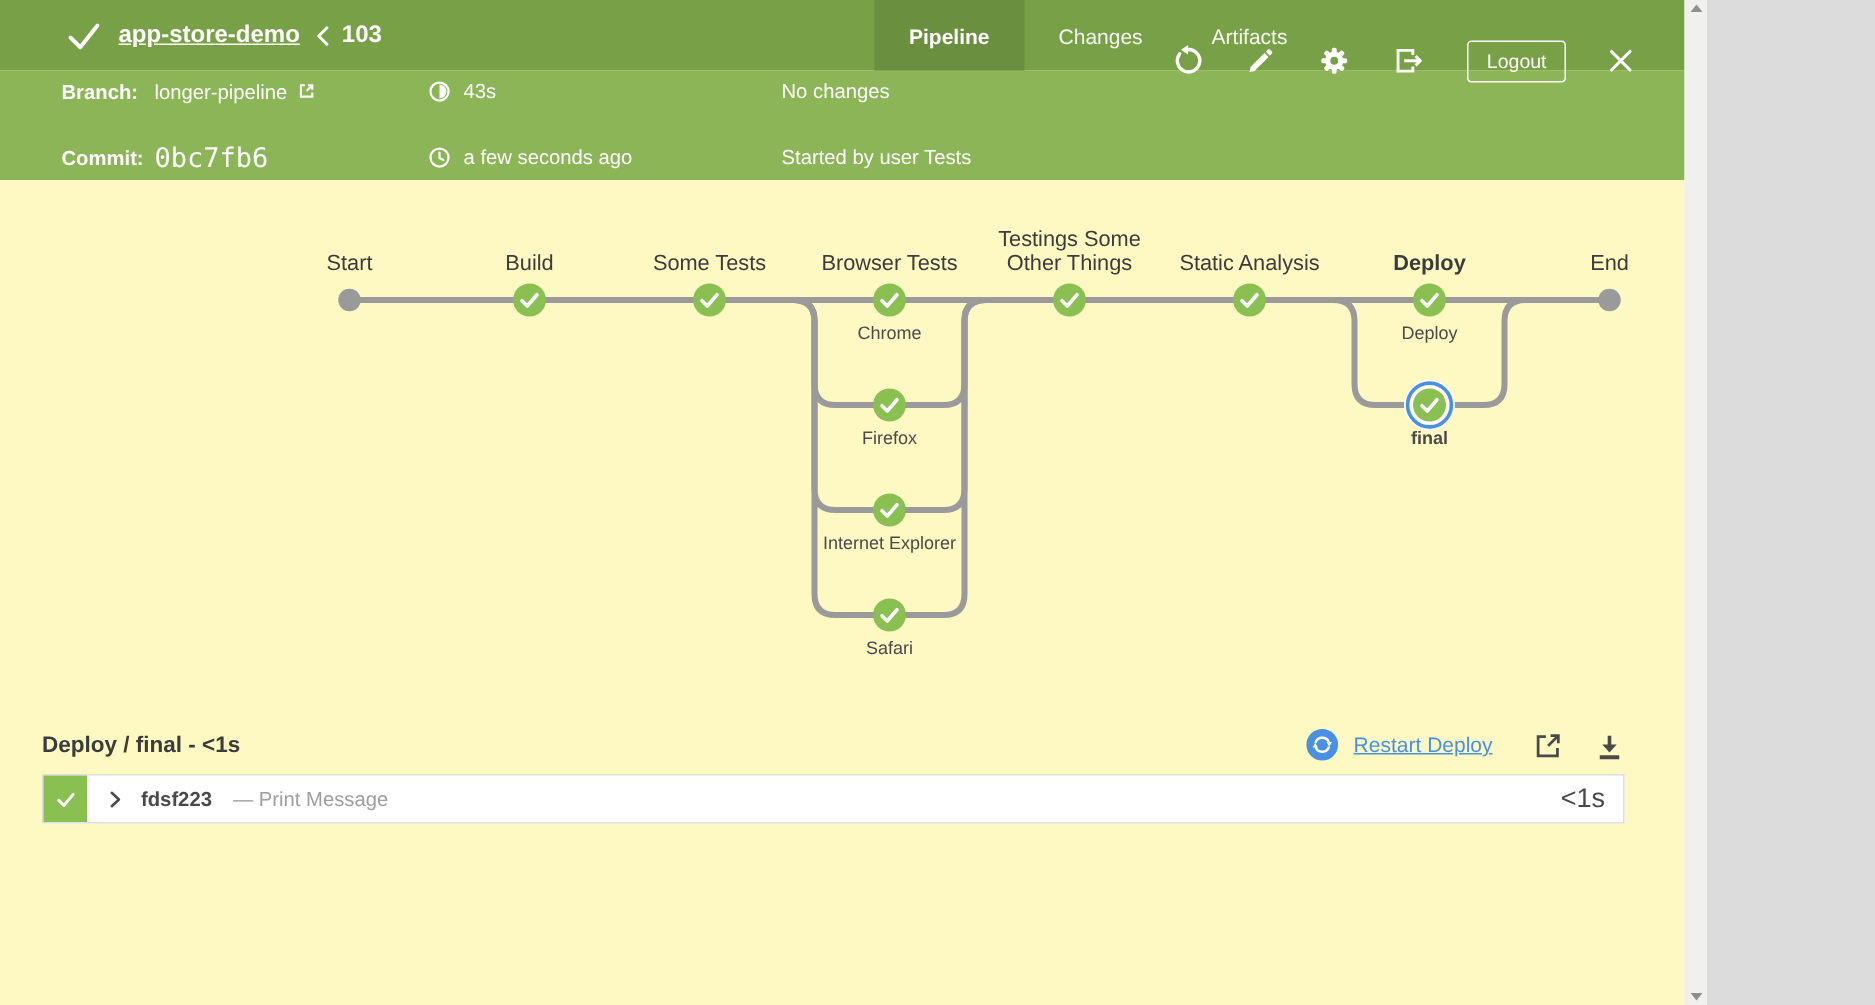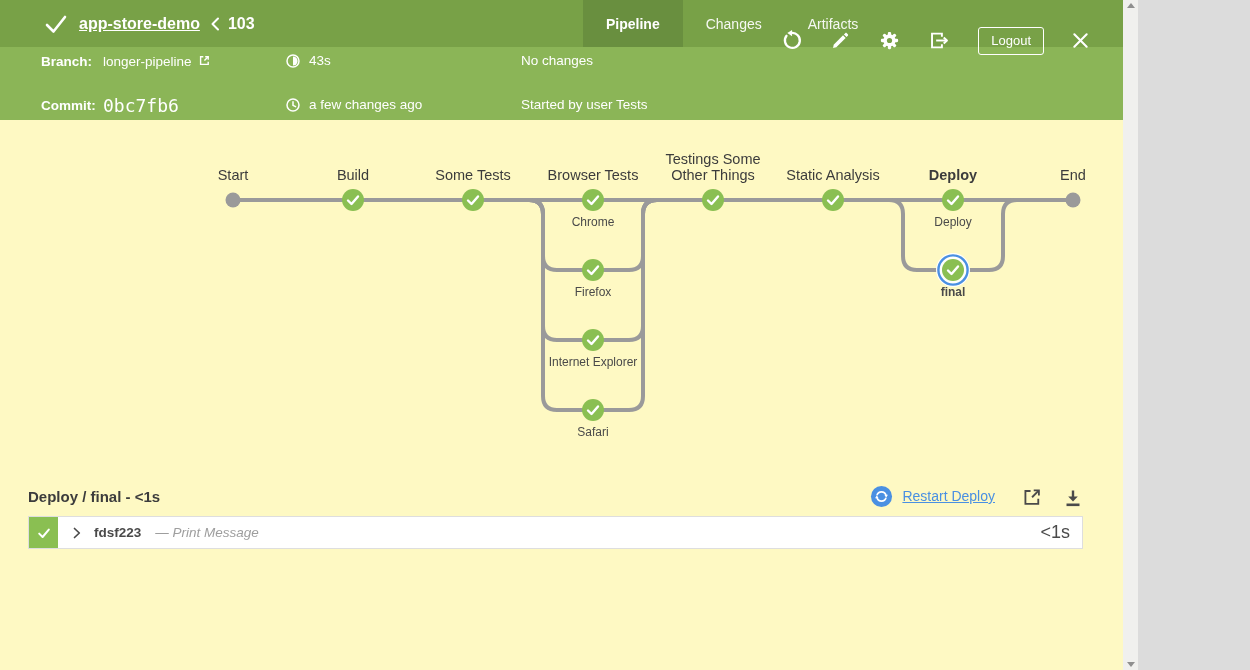--- a/index.html
+++ b/index.html
@@ -77,21 +77,21 @@
   .step-row {
     display:flex; align-items:center; height:33px; border:1px solid #dedede;
     background:#fff; cursor:pointer;
   }
   .step-status {
     width:29px; align-self:stretch; background:var(--step-green,#8abf52);
     display:flex; align-items:center; justify-content:center; flex:none;
   }
   .step-chevron { margin-left:15px; display:flex; }
   .step-id { margin-left:13px; font-size:13.5px; font-weight:bold; color:#4a4a4a; }
-  .step-desc { margin-left:14px; font-size:13.5px; color:#9e9e9e;font-style:italic; }
+  .step-desc { margin-left:14px; font-size:13.5px; color:#9e9e9e; }
   .step-duration { margin-left:auto; margin-right:12px; font-size:18px; color:#4a4a4a; }
 
   .gear-hole { fill:var(--header-green,#78a147); }
   .restart-circle { fill:var(--link,#4a90e2); }
 </style>
 </head>
 <body>
 
 <div class="app">
   <div class="page">
@@ -190,21 +190,21 @@
           </span>
           <span>43s</span>
         </div>
         <div class="iconline">
           <span>
             <svg width="16" height="16" viewBox="0 0 16 16" fill="none" stroke="#fff" stroke-width="1.5">
               <circle cx="8" cy="8" r="6"></circle>
               <polyline points="8,4.8 8,8.4 10.6,9.7" stroke-linecap="round" stroke-linejoin="round"></polyline>
             </svg>
           </span>
-          <span>a few changes ago</span>
+          <span>a few seconds ago</span>
         </div>
       </div>
       <div class="sub-col c3">
         <div class="iconline">No changes</div>
         <div class="iconline">Started by user Tests</div>
       </div>
     </section>
 
     <section class="graph-wrap">
       <svg id="pipeline-svg" width="1235" height="320" viewBox="0 0 1235 320">

